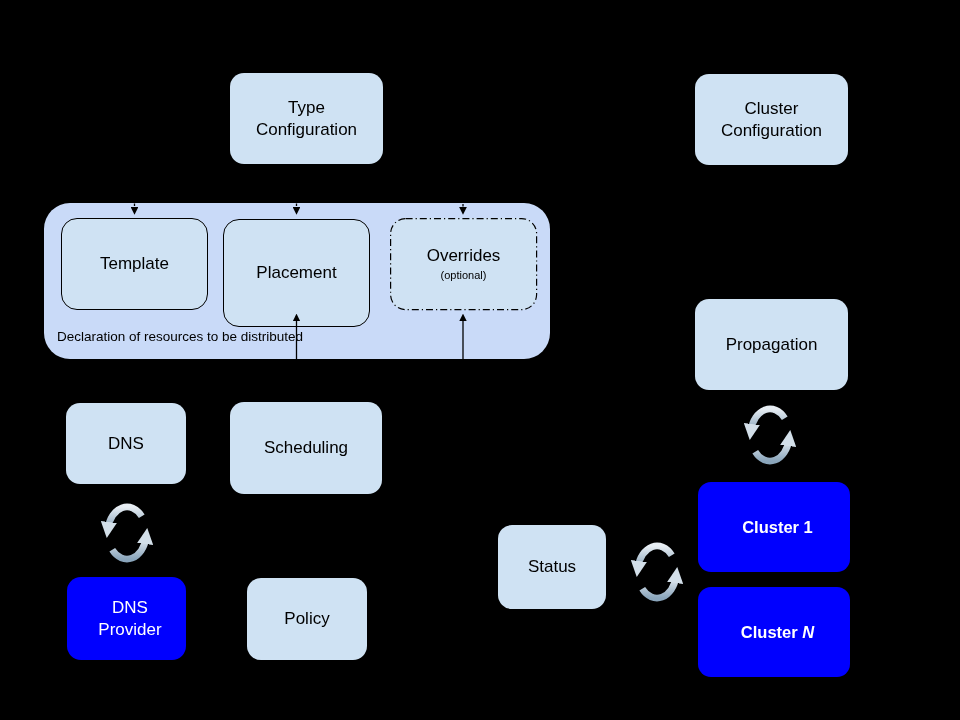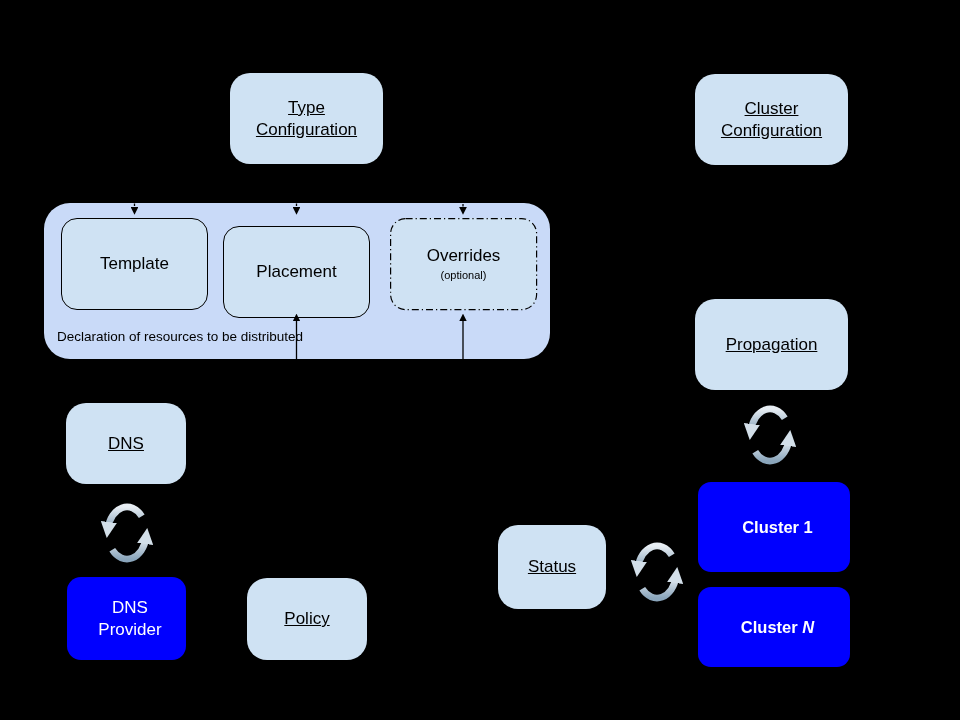--- a/index.html
+++ b/index.html
@@ -18,21 +18,21 @@
   .stage{
     position:relative;width:960px;height:720px;background:var(--background);
     font-family:"Liberation Sans","DejaVu Sans",sans-serif;color:var(--box-text);
     overflow:hidden;
   }
   .node{
     position:absolute;display:flex;flex-direction:column;align-items:center;
     justify-content:center;text-align:center;font-size:17px;line-height:22px;
     box-sizing:border-box;
   }
-  .soft{background:var(--box-fill);border-radius:20px;text-decoration:underline;}
+  .soft{background:var(--box-fill);border-radius:14px;}
   .bordered{background:var(--box-fill);border:1.3px solid var(--connector);border-radius:16px;align-items:center;}
   .noborder{background:var(--box-fill);border-radius:16px;}
   .blue{background:var(--highlight-fill);color:var(--highlight-text);border-radius:13px;padding-left:7px;}
   .bold{font-weight:bold;font-size:16.5px;}
   .sublabel{font-size:11px;line-height:17px;}
   .group-box{
     position:absolute;left:44px;top:203px;width:506px;height:156px;
     background:var(--container-fill);border-radius:26px;
   }
   .caption{
@@ -64,35 +64,38 @@
 
   <div class="node soft" style="left:695px;top:74px;width:153px;height:91px">
     <span>Cluster</span>
     <span>Configuration</span>
   </div>
 
   <div class="node bordered" style="left:61px;top:218px;width:147px;height:92px">
     <span>Template</span>
   </div>
 
-  <div class="node bordered" style="left:223px;top:226px;width:147px;height:92px">
+  <div class="node bordered" style="left:223px;top:219px;width:147px;height:108px">
     <span>Placement</span>
   </div>
 
   <div class="node noborder" style="left:390px;top:218px;width:147px;height:92px">
     <span>Overrides</span>
     <span class="sublabel">(optional)</span>
   </div>
 
   <div class="caption">Declaration of resources to be distributed</div>
 
   <div class="node soft" style="left:66px;top:403px;width:120px;height:81px">
     <span>DNS</span>
   </div>
 
+  <div class="node soft" style="left:230px;top:402px;width:152px;height:92px">
+    <span>Scheduling</span>
+  </div>
 
   <div class="node blue" style="left:67px;top:577px;width:119px;height:83px;border-radius:14px">
     <span>DNS</span>
     <span>Provider</span>
   </div>
 
   <div class="node soft" style="left:247px;top:578px;width:120px;height:82px">
     <span>Policy</span>
   </div>
 
@@ -101,21 +104,21 @@
   </div>
 
   <div class="node soft" style="left:498px;top:525px;width:108px;height:84px">
     <span>Status</span>
   </div>
 
   <div class="node blue bold" style="left:698px;top:482px;width:152px;height:90px">
     <span>Cluster 1</span>
   </div>
 
-  <div class="node blue bold" style="left:698px;top:587px;width:152px;height:80px">
+  <div class="node blue bold" style="left:698px;top:587px;width:152px;height:90px">
     <span><span>Cluster </span><i>N</i></span>
   </div>
 
   <svg class="overlay" width="960" height="720" viewBox="0 0 960 720">
     <defs>
       <linearGradient id="syncGrad" x1="0" y1="0" x2="0" y2="1">
         <stop offset="0" style="stop-color:var(--sync-light)"></stop>
         <stop offset="1" style="stop-color:var(--sync-dark)"></stop>
       </linearGradient>
       <marker id="arrowHead" viewBox="0 0 10 10" refX="7" refY="5" markerWidth="6" markerHeight="6" orient="auto">

